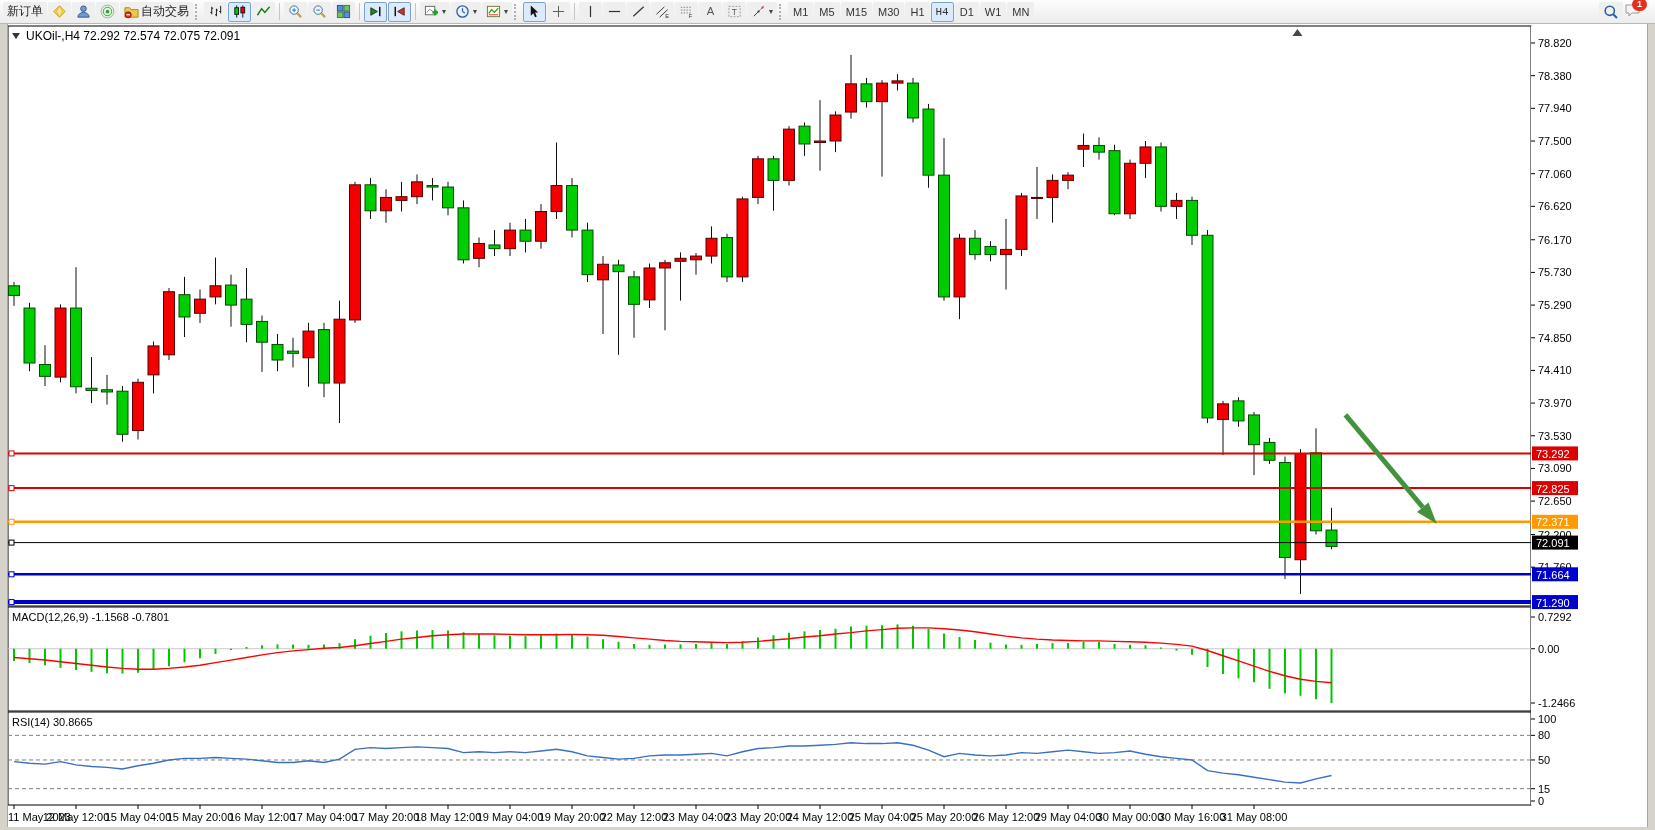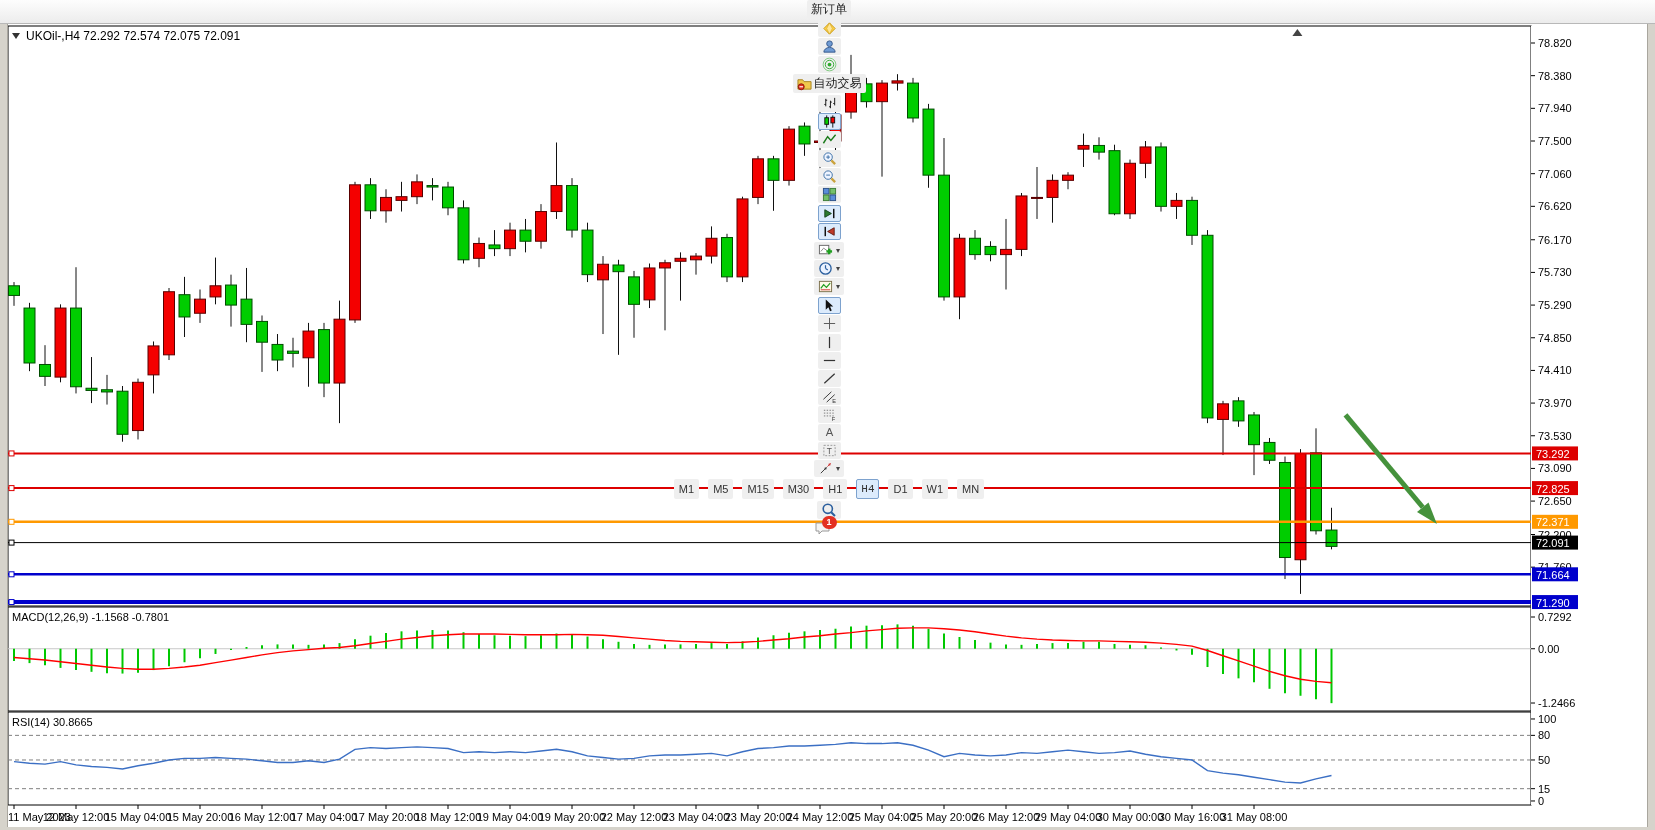--- a/index.html
+++ b/index.html
@@ -1,20 +1,20 @@
 <!DOCTYPE html>
 <html><head>
 <meta charset="utf-8">
 <style>
   html,body{margin:0;padding:0;background:#fff;font-family:"Liberation Sans",sans-serif;}
   #app{position:relative;width:1655px;height:830px;overflow:hidden;background:#fff;}
   
   .toolbar{position:absolute;left:0;top:0;width:1655px;height:24px;
     background:linear-gradient(#fdfdfd,#ececec);border-bottom:1px solid #b8b8b8;
-    display:flex;align-items:center;padding-left:3px;box-sizing:border-box;gap:1px;z-index:5;flex-direction:column;}
+    display:flex;align-items:center;padding-left:3px;box-sizing:border-box;gap:1px;z-index:5;}
   .tbtn{height:20px;min-width:20px;display:flex;align-items:center;justify-content:center;
     border:1px solid transparent;border-radius:2px;font-size:12px;color:#222;padding:0 3px;box-sizing:border-box;gap:2px;}
   .tbtn.active{border-color:#7da2ce;background:#dcebfc;font-family:Liberation Mono, monospace;}
   .tf{font-size:11px;color:#333;padding:0 4px;}
   .sep{width:1px;height:17px;background:#c6c6c6;margin:0 3px;}
   .grip{width:3px;height:16px;border-left:2px dotted #b0b0b0;margin:0 3px 0 1px;}
   .caret{font-size:8px;color:#444;margin-left:1px;}
   .spacer{flex:1;}
   .badge{position:absolute;top:-4px;right:-6px;background:#e33022;color:#fff;border-radius:7px;
     min-width:13px;height:13px;font-size:9px;line-height:13px;text-align:center;font-weight:bold;padding:0 1px;}
@@ -224,21 +224,21 @@
       <svg width="15" height="15" viewBox="0 0 16 16">
           <line x1="3" y1="13" x2="8" y2="8" stroke="#333"></line>
           <polygon points="9.5,6.5 6.5,7.5 8.5,9.5" fill="#333"></polygon>
           <line x1="13" y1="3" x2="10" y2="6" stroke="#cc3333"></line>
           <polygon points="13.8,2.2 10.8,3.2 12.8,5.2" fill="#cc3333"></polygon>
         </svg>
       <span class="caret">▾</span>
     </button>
 
     <span class="grip"></span>
-    <span id="tf-holder" style="display:flex;align-items:center;gap:9px;">
+    <span id="tf-holder" style="display:flex;align-items:center;gap:1px;">
         <button class="tbtn tf">M1</button>
         <button class="tbtn tf">M5</button>
         <button class="tbtn tf">M15</button>
         <button class="tbtn tf">M30</button>
         <button class="tbtn tf">H1</button>
         <button class="tbtn tf active">H4</button>
         <button class="tbtn tf">D1</button>
         <button class="tbtn tf">W1</button>
         <button class="tbtn tf">MN</button>
       </span>

